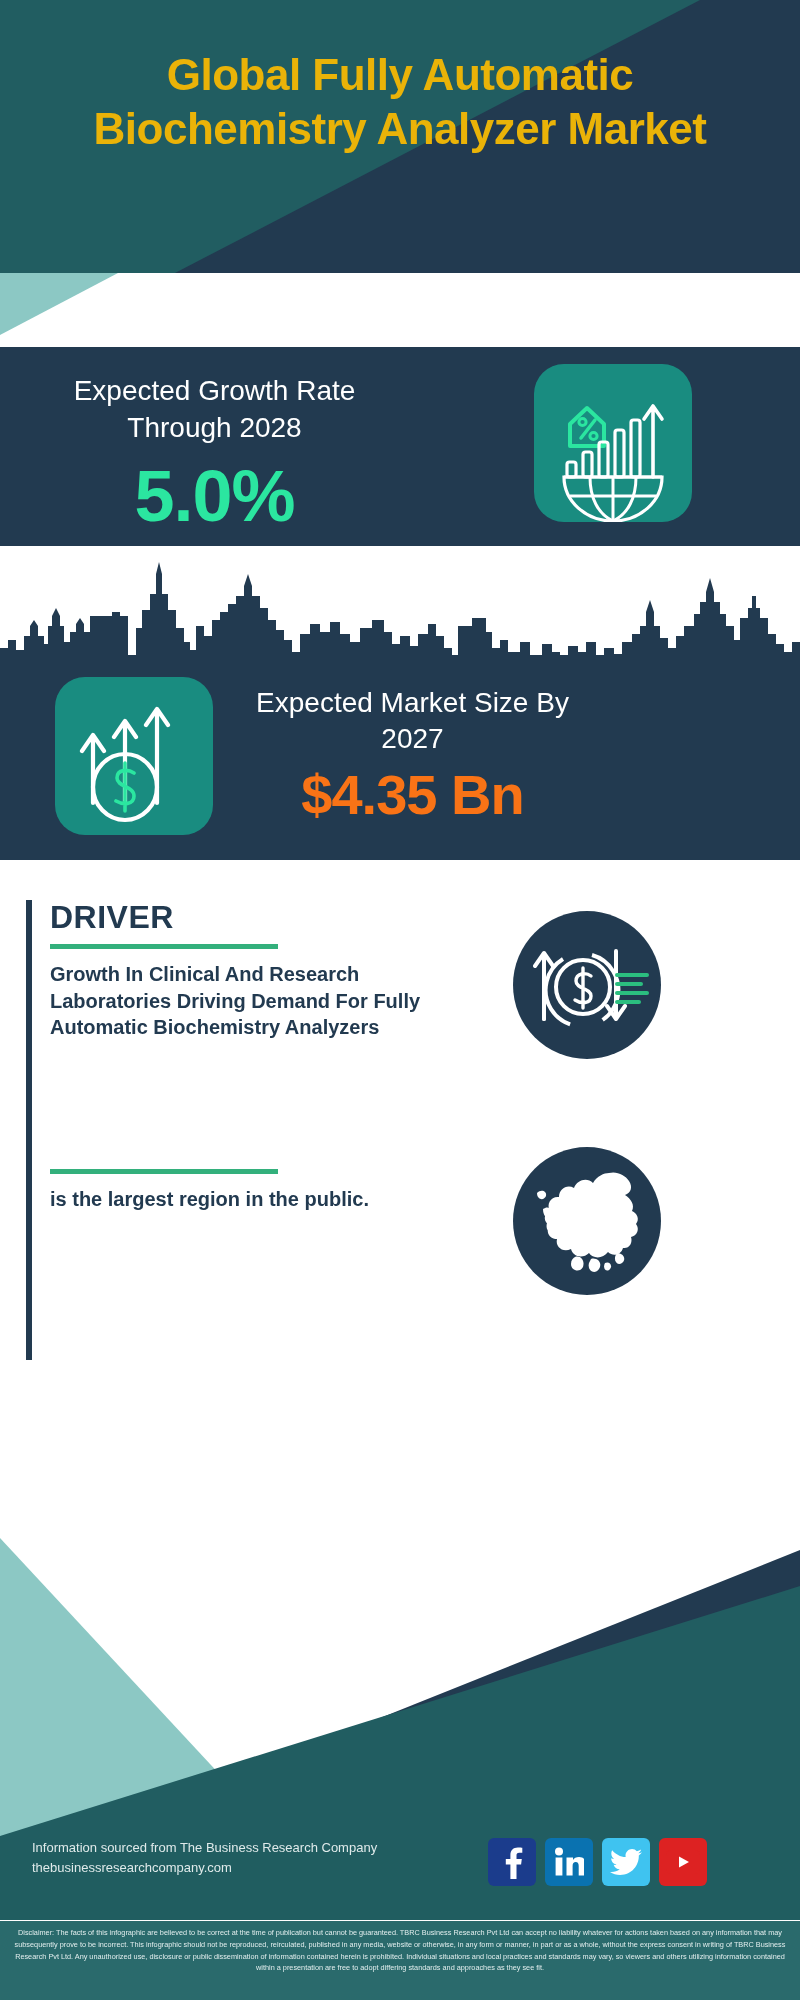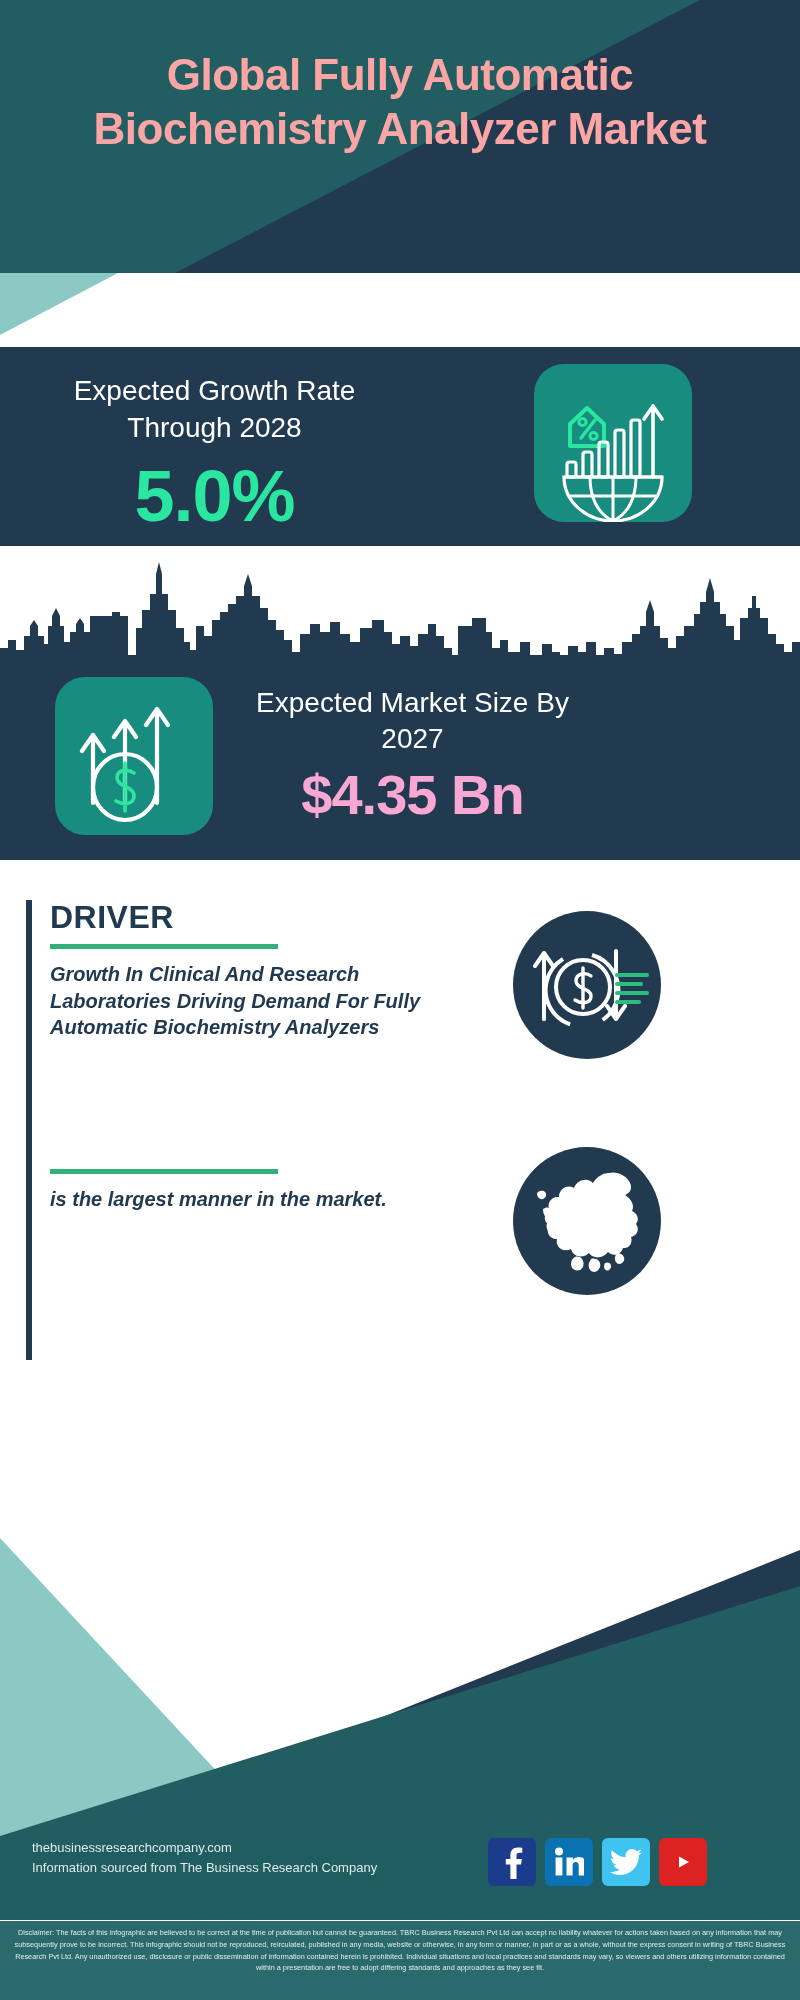--- a/index.html
+++ b/index.html
@@ -8,21 +8,21 @@
     width:800px; height:2000px; position:relative; overflow:hidden;
     font-family:"Liberation Sans", sans-serif;
   }
 
   
   .header { position:absolute; left:0; top:0; width:800px; height:273px; background:#215D61; overflow:hidden; }
   .header-diag { position:absolute; inset:0; background:#223A50;
     clip-path: polygon(100% 0, 100% 100%, 175px 100%, 700px 0); }
   .header-title {
     position:absolute; left:0; top:48px; width:800px; text-align:center;
-    color:#fca5a5; font-size:44px; line-height:1.22; font-weight:bold;
+    color:#eab308; font-size:44px; line-height:1.22; font-weight:bold;
     letter-spacing:-0.5px; padding:0 26px;
   }
 
   
   .wedge-band { position:absolute; left:0; top:273px; width:800px; height:74px; background:#ffffff; overflow:hidden; }
   .wedge-teal { position:absolute; left:0; top:0; width:160px; height:74px; background:#8CC8C4;
     clip-path: polygon(0 0, 118px 0, 0 62px); }
 
   
   .growth { position:absolute; left:0; top:347px; width:800px; height:199px; background:#223A50; overflow:hidden; }
@@ -34,30 +34,30 @@
 
   
   .skyline-wrap { position:absolute; left:0; top:546px; width:800px; height:118px; background:#ffffff; overflow:hidden; }
   .skyline-wrap svg { position:absolute; left:0; bottom:0; width:800px; height:108px; display:block; }
 
   
   .market { position:absolute; left:0; top:655px; width:800px; height:205px; background:#223A50; overflow:hidden; }
   .badge-market { position:absolute; left:55px; top:22px; width:158px; height:158px; background:#198C80; border-radius:30px; }
   .market-text { position:absolute; left:240px; top:30px; width:345px; text-align:center; color:#ffffff; }
   .market-label { font-size:28px; line-height:1.3; }
-  .market-value { margin-top:4px; font-size:56px; font-weight:bold; color:#f9a8d4; letter-spacing:-1px; }
+  .market-value { margin-top:4px; font-size:56px; font-weight:bold; color:#f97316; letter-spacing:-1px; }
 
   
   .content { position:absolute; left:0; top:860px; width:800px; height:520px; background:#ffffff; }
   .block { position:absolute; border-left:6px solid #223A50; padding-left:18px; }
   .block-driver { left:26px; top:40px; width:400px; height:260px; }
   .block-region { left:26px; top:300px; width:400px; height:200px; }
   .block-title { font-size:32px; font-weight:bold; color:#223A50; letter-spacing:0.5px; line-height:1.1; }
   .block-rule { width:228px; height:5px; background:#33B07C; margin:9px 0 12px 0; }
-  .block-body { font-size:20px; font-weight:bold; color:#223A50; line-height:1.32;font-style:italic; }
+  .block-body { font-size:20px; font-weight:bold; color:#223A50; line-height:1.32; }
   .block-body.light { font-weight:bold; }
 
   .circle-icon { position:absolute; width:148px; height:148px; border-radius:50%; background:#223A50; }
   .circle-driver { left:513px; top:51px; }
   .circle-region { left:513px; top:287px; }
 
   
   .footer { position:absolute; left:0; top:1380px; width:800px; height:540px; background:#ffffff; overflow:hidden; }
   .f-navy  { position:absolute; inset:0; background:#223A50;
     clip-path: polygon(800px 170px, 800px 540px, 0 540px, 0 490px); }
@@ -181,21 +181,21 @@
         <line x1="104" y1="64" x2="134" y2="64"></line>
         <line x1="104" y1="73" x2="128" y2="73"></line>
         <line x1="104" y1="82" x2="134" y2="82"></line>
         <line x1="104" y1="91" x2="126" y2="91"></line>
       </g>
     </svg>
   </div>
 
   <div class="block block-region">
     <div class="block-rule"></div>
-    <div class="block-body light">is the largest manner in the market.</div>
+    <div class="block-body light">is the largest region in the public.</div>
   </div>
 
   <div class="circle-icon circle-region">
     <svg width="148" height="148" viewBox="0 0 148 148">
       <path fill="#ffffff" d="M24 46 C28 42 34 44 33 49 C31 54 24 53 24 46 Z"></path>
       <path fill="#ffffff" d="M96 26 C104 24 112 28 116 34 C120 40 118 46 112 48 C118 52 122 58 119 64
         C124 66 127 72 123 77 C127 82 124 89 118 90 C120 96 116 102 110 101 C108 108 100 110 95 105
         C90 112 80 112 76 106 C70 112 60 110 58 102 C50 106 42 100 44 92 C36 92 32 84 37 78
         C30 76 30 66 37 64 C33 57 38 49 46 50 C46 42 54 37 61 41 C64 33 74 30 80 36 C84 29 91 26 96 26 Z"></path>
       <path fill="#ffffff" d="M30 62 C35 58 41 62 40 68 C38 74 30 72 30 62 Z"></path>
@@ -209,22 +209,22 @@
 </div>
 
 <div class="footer">
   <div class="f-navy"></div>
   <div class="f-lteal"></div>
   <div class="f-dteal"></div>
   <div class="f-dteal2"></div>
 </div>
 
 <div class="source">
+  <div>Information sourced from The Business Research Company</div>
   <div>thebusinessresearchcompany.com</div>
-  <div>Information sourced from The Business Research Company</div>
 </div>
 
 <div class="socials">
   <div class="soc soc-fb">
     <svg width="30" height="34" viewBox="0 0 30 34">
         <path fill="#fff" d="M19.5 34V19.6h4.6l.7-5.6h-5.3V10.5c0-1.6.5-2.7 2.8-2.7h3V2.8C24.7 2.7 22.9 2.5 20.8 2.5c-4.4 0-7.4 2.7-7.4 7.6V14H8.8v5.6h4.6V34h6.1z"></path>
       </svg>
   </div>
   <div class="soc soc-li">
     <svg width="30" height="30" viewBox="0 0 30 30">

